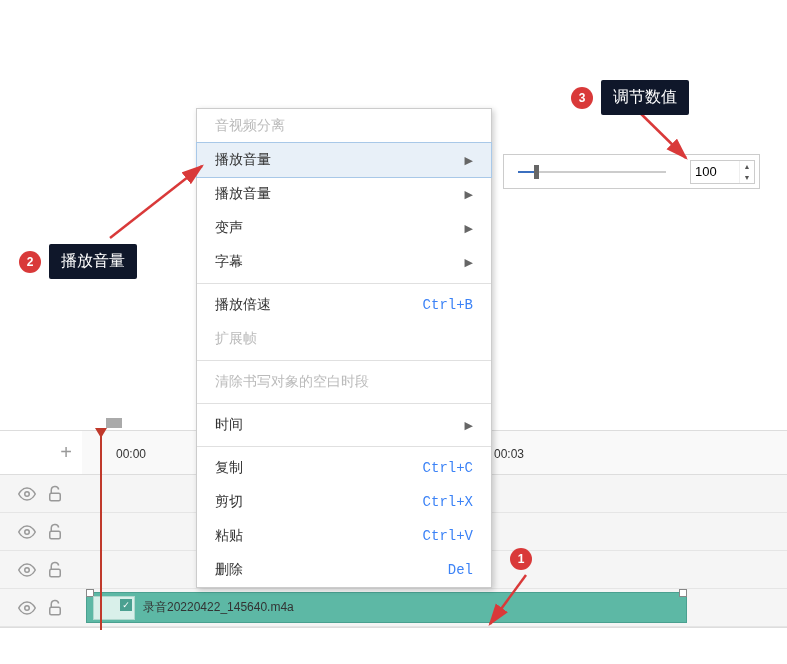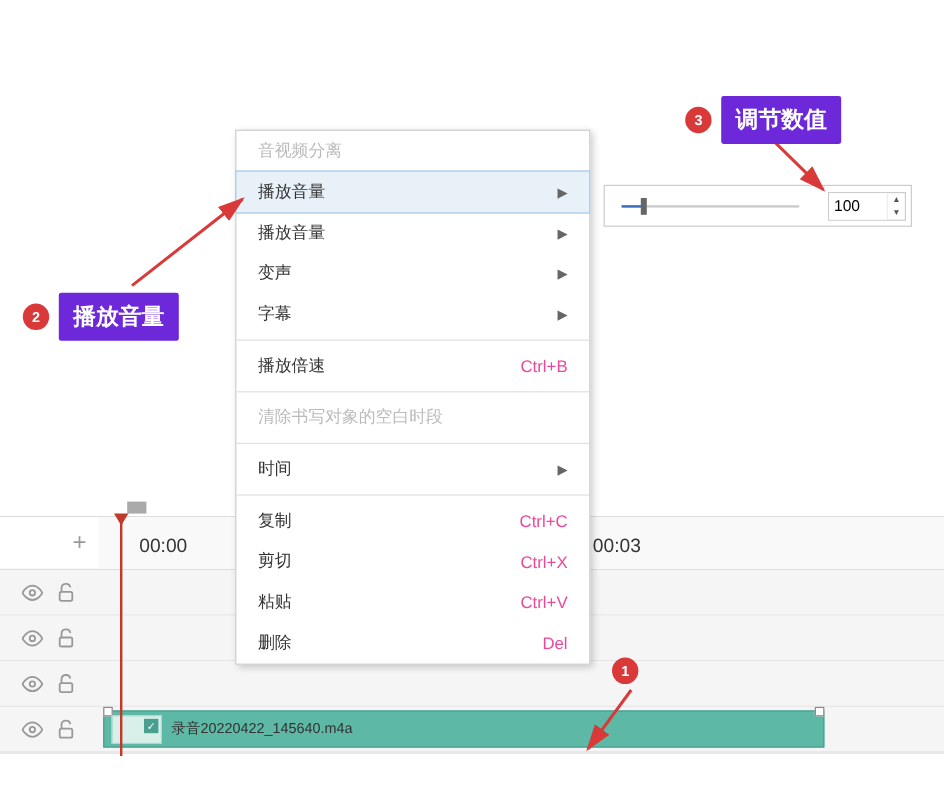--- a/index.html
+++ b/index.html
@@ -35,21 +35,21 @@
   color: #333;
 }
 .menu-item.disabled { color: #bbb; }
 .menu-item.highlight {
   background: #e8f0f8;
   border: 1px solid #a8c8e8;
   margin: -1px;
 }
 .menu-sep { height: 1px; background: #e0e0e0; margin: 4px 0; }
 .submenu-arrow { color: #666; font-size: 11px; }
-.menu-shortcut { color: #ec4899; }
+.menu-shortcut { color: #3b82f6; font-family: Liberation Mono, monospace; }
 
 
 .volume-popup {
   position: absolute;
   left: 503px;
   top: 154px;
   width: 257px;
   height: 35px;
   background: #fff;
   border: 1px solid #ccc;
@@ -138,21 +138,21 @@
 .plus-icon { color: #999; font-size: 20px; }
 .ruler-main {
   flex: 1;
   position: relative;
   height: 100%;
   background: #f9f9f9;
 }
 .time-label {
   position: absolute;
   top: 16px;
-  font-size: 16px;
+  font-size: 12px;
   color: #333;
 }
 .playhead {
   position: absolute;
   width: 2px;
   background: #c0392b;
   z-index: 50;
 }
 .playhead-flag {
   position: absolute;
@@ -258,26 +258,25 @@
   border-radius: 50%;
   background: #d93939;
   color: #fff;
   font-size: 12px;
   font-weight: bold;
   display: flex;
   align-items: center;
   justify-content: center;
 }
 .callout-label {
-  background: #6d28d9;
+  background: #0f172a;
   color: #fff;
-  font-size: 19px;
+  font-size: 16px;
   padding: 7px 12px;
   border-radius: 2px;
-  font-weight: bold;
 }
 
 
 .arrow-layer {
   position: absolute;
   left: 0;
   top: 0;
   width: 787px;
   height: 664px;
   pointer-events: none;
@@ -304,20 +303,23 @@
     <span class="submenu-arrow">▶</span>
   </div>
   <div class="menu-item">
     <span>字幕</span>
     <span class="submenu-arrow">▶</span>
   </div>
   <div class="menu-sep"></div>
   <div class="menu-item">
     <span>播放倍速</span>
     <span class="menu-shortcut">Ctrl+B</span>
+  </div>
+  <div class="menu-item disabled">
+    <span>扩展帧</span>
   </div>
   <div class="menu-sep"></div>
   <div class="menu-item disabled">
     <span>清除书写对象的空白时段</span>
   </div>
   <div class="menu-sep"></div>
   <div class="menu-item">
     <span>时间</span>
     <span class="submenu-arrow">▶</span>
   </div>

